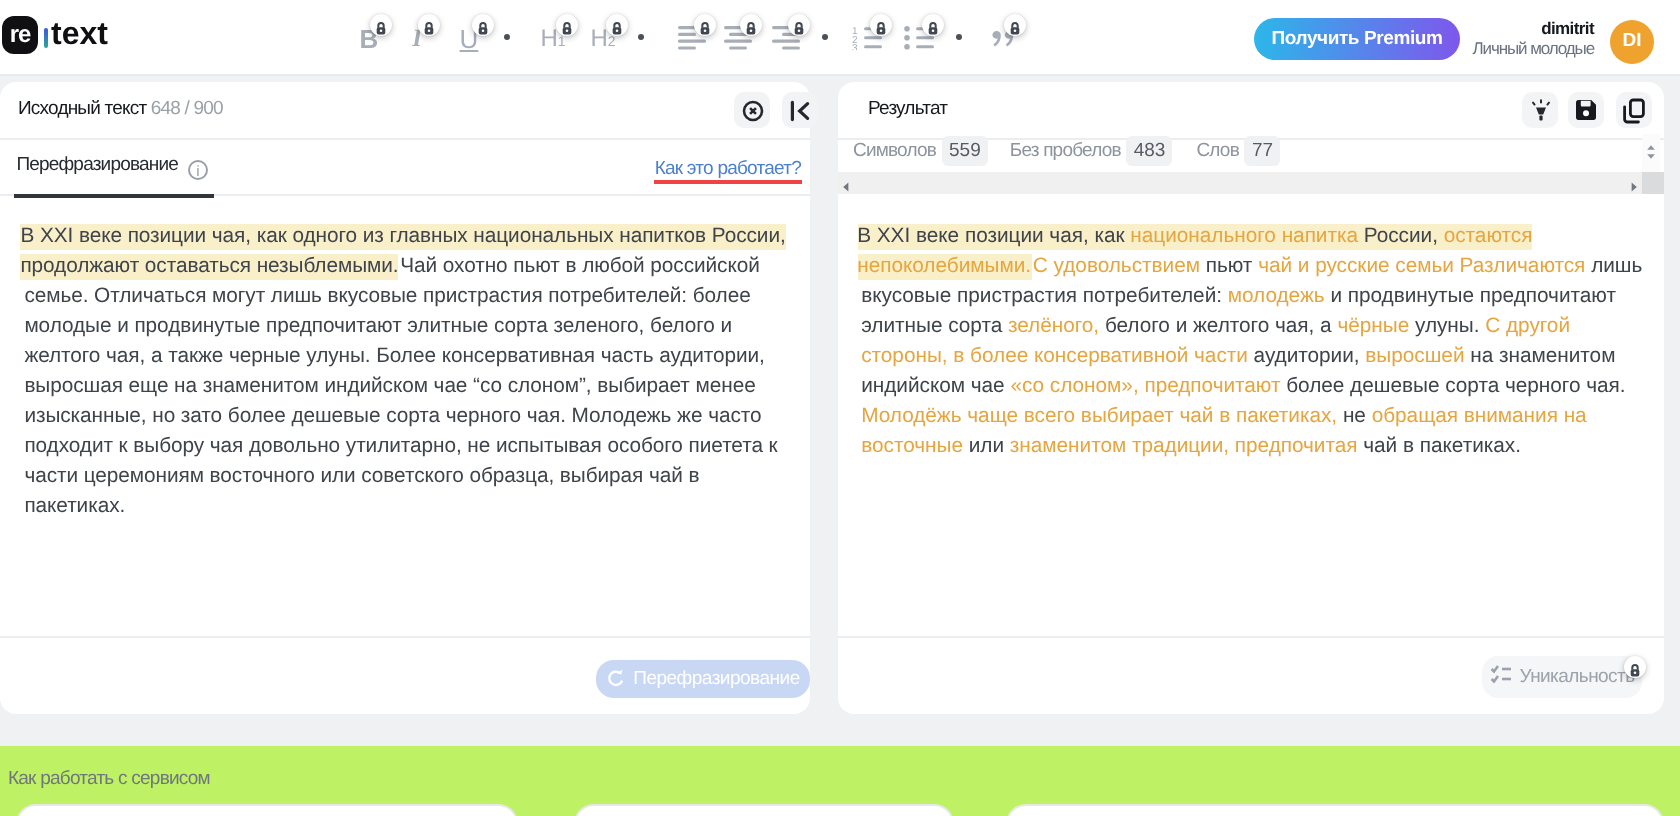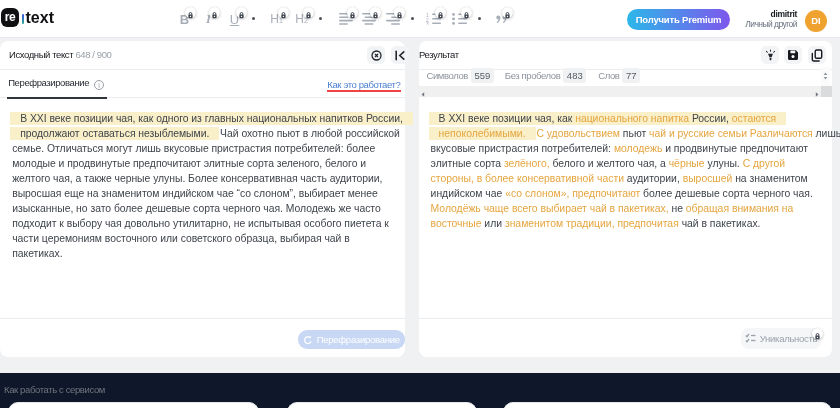--- a/index.html
+++ b/index.html
@@ -1,32 +1,32 @@
 <!DOCTYPE html>
 <html><head>
 <meta charset="utf-8">
 <style>
 * { margin:0; padding:0; box-sizing:border-box; }
 html,body { width:840px; height:408px; overflow:hidden; background:#eff1f3; font-family:"Liberation Sans",sans-serif; }
 .abs { position:absolute; white-space:nowrap; }
 #header { position:absolute; left:0; top:0; width:840px; height:38px; background:#fff; border-bottom:1px solid #e8eaed; }
 #lpanel { position:absolute; left:0; top:41px; width:405px; height:316px; background:#fff; border-radius:8px; }
 #rpanel { position:absolute; left:419px; top:41px; width:413px; height:316px; background:#fff; border-radius:8px; }
-#bottomwhite { position:absolute; left:0; top:373px; width:840px; height:35px; background:#0f172a; }
+#bottomwhite { position:absolute; left:0; top:373px; width:840px; height:35px; background:#bef264; }
 .card { position:absolute; top:402px; height:20px; background:#fff; border:1px solid #e6e8ea; border-radius:10px; }
 .ttl { font-size:9.5px; color:#16191e; letter-spacing:-0.4px; }
 .gray { color:#9aa0a8; }
 .iconbtn { position:absolute; width:18px; height:18px; background:#f1f3f5; border-radius:5px; display:flex; align-items:center; justify-content:center; }
 .hborder { position:absolute; left:0; width:100%; height:1px; background:#ebedf0; }
 .tbicon { position:absolute; top:12px; height:14px; color:#a8aeb8; display:flex; align-items:center; justify-content:center; }
 .lock { position:absolute; width:11px; height:11px; background:#fff; border-radius:50%; box-shadow:0 0 1px rgba(0,0,0,.12), 0 1px 3px rgba(0,0,0,.24); }
 
 .dotsep { position:absolute; width:3px; height:3px; border-radius:50%; background:#4a5057; top:16.6px; }
 .line { position:absolute; height:15px; line-height:15px; white-space:pre; font-size:10.4px; color:#3f444b; }
-.hl { background:#f9efc9; padding:1px 10px; margin:0 -2px; }
+.hl { background:#f9efc9; padding:1px 0; margin:0 -2px; }
 .org { color:#e5a53f; }
 .statbox { display:inline-block; background:#f0f1f3; color:#555b64; border-radius:3px; padding:0 3.5px; height:15px; line-height:15px; letter-spacing:0; }
 </style>
 </head>
 <body>
 <div id="header">
 
   <div class="abs" style="left:1px;top:8px;width:18px;height:19px;background:#101013;border-radius:6px;color:#fff;font-weight:bold;font-size:12px;text-align:center;line-height:19px;letter-spacing:-0.5px;">re</div>
   <div class="abs" style="left:21.5px;top:13.5px;width:2.5px;height:10px;border-radius:2px;background:linear-gradient(#3d55e8,#2ea98e);"></div>
   <div class="abs" style="left:25.5px;top:9px;font-size:16px;font-weight:800;color:#101013;letter-spacing:0px;">text</div>
@@ -108,21 +108,21 @@
       <svg width="13" height="12" viewBox="0 0 13 12" fill="#a8aeb8">
         <path d="M1.2 4.6 a2.1 2.1 0 1 1 4.2 0 c0 2.6 -1.1 4.4 -3 5.6 l-0.7 -0.9 c1.2 -0.9 1.9 -1.9 2.1 -3 a2.1 2.1 0 0 1 -2.6 -1.7z"></path>
         <path d="M7.4 4.6 a2.1 2.1 0 1 1 4.2 0 c0 2.6 -1.1 4.4 -3 5.6 l-0.7 -0.9 c1.2 -0.9 1.9 -1.9 2.1 -3 a2.1 2.1 0 0 1 -2.6 -1.7z"></path>
       </svg>
     </div>
 
   <div class="abs" style="left:627px;top:9px;width:103px;height:21px;border-radius:10.5px;background:linear-gradient(90deg,#2cb7e9,#7e57ec);color:#fff;font-size:9.5px;font-weight:bold;letter-spacing:-0.2px;text-align:center;line-height:21px;">Получить Premium</div>
 
   <div class="abs" style="right:43px;top:9px;text-align:right;">
     <div style="font-size:8.5px;font-weight:bold;letter-spacing:-0.3px;color:#16191e;line-height:10px;">dimitrit</div>
-    <div style="font-size:8.5px;color:#6b7280;line-height:11px;letter-spacing:-0.55px;">Личный другой</div>
+    <div style="font-size:8.5px;color:#6b7280;line-height:11px;letter-spacing:-0.55px;">Личный молодые</div>
   </div>
   <div class="abs" style="left:805px;top:10px;width:22px;height:22px;border-radius:50%;background:#f0a22e;color:#fff;font-size:9.5px;font-weight:bold;text-align:center;line-height:22px;">DI</div>
   <div class="lock" style="left:185px;top:7px;"><svg width="11" height="11" viewBox="0 0 11 11">
         <path d="M4.15 4.9 V3.9 a1.35 1.35 0 0 1 2.7 0 V4.9" fill="none" stroke="#414751" stroke-width="1"></path>
         <rect x="3.35" y="4.6" width="4.3" height="3.6" rx="1" fill="#414751"></rect>
         <circle cx="5.5" cy="6.4" r="0.65" fill="#fff"></circle>
       </svg></div>
   <div class="lock" style="left:209px;top:7px;"><svg width="11" height="11" viewBox="0 0 11 11">
         <path d="M4.15 4.9 V3.9 a1.35 1.35 0 0 1 2.7 0 V4.9" fill="none" stroke="#414751" stroke-width="1"></path>
         <rect x="3.35" y="4.6" width="4.3" height="3.6" rx="1" fill="#414751"></rect>
@@ -206,21 +206,21 @@
     <div class="line" style="top:120px;">части церемониям восточного или советского образца, выбирая чай в</div>
     <div class="line" style="top:135px;">пакетиках.</div>
   </div>
   <div class="hborder" style="top:277px;"></div>
   <div class="abs" style="left:298px;top:289px;width:107px;height:19px;border-radius:9px;background:#c8d8f4;color:#fff;font-size:9.5px;letter-spacing:-0.25px;text-align:center;line-height:19px;"><svg width="9.5" height="9.5" viewBox="0 0 10 10" style="vertical-align:-1.5px;margin-right:4px;">
         <path d="M7.3 2.6 A3.5 3.5 0 1 0 8.5 6.6" fill="none" stroke="#fff" stroke-width="1.25"></path>
         <path d="M8.6 0.9 L8.05 3.4 L5.6 2.7 Z" fill="#fff"></path>
       </svg>Перефразирование</div>
 </div>
 <div id="rpanel">
-  <div class="abs ttl" style="left:0;top:8px;text-align:center;">Результат</div>
+  <div class="abs ttl" style="left:15px;top:8px;text-align:center;">Результат</div>
   <div class="iconbtn" style="left:342px;top:5px;background:#f3f4f6;">
       <svg width="11" height="12" viewBox="0 0 11 12" fill="#23272e">
         <path d="M3 4.8 L8 4.8 L6.6 8.2 L4.4 8.2 Z"></path>
         <rect x="4.7" y="8.8" width="1.6" height="2.4" rx="0.5"></rect>
         <rect x="5" y="0.6" width="1" height="2.2" rx="0.5"></rect>
         <rect x="1.4" y="1.7" width="1" height="2.2" rx="0.5" transform="rotate(-40 1.9 2.8)"></rect>
         <rect x="8.6" y="1.7" width="1" height="2.2" rx="0.5" transform="rotate(40 9.1 2.8)"></rect>
       </svg>
     </div>
   <div class="iconbtn" style="left:364.5px;top:5px;background:#f3f4f6;">

